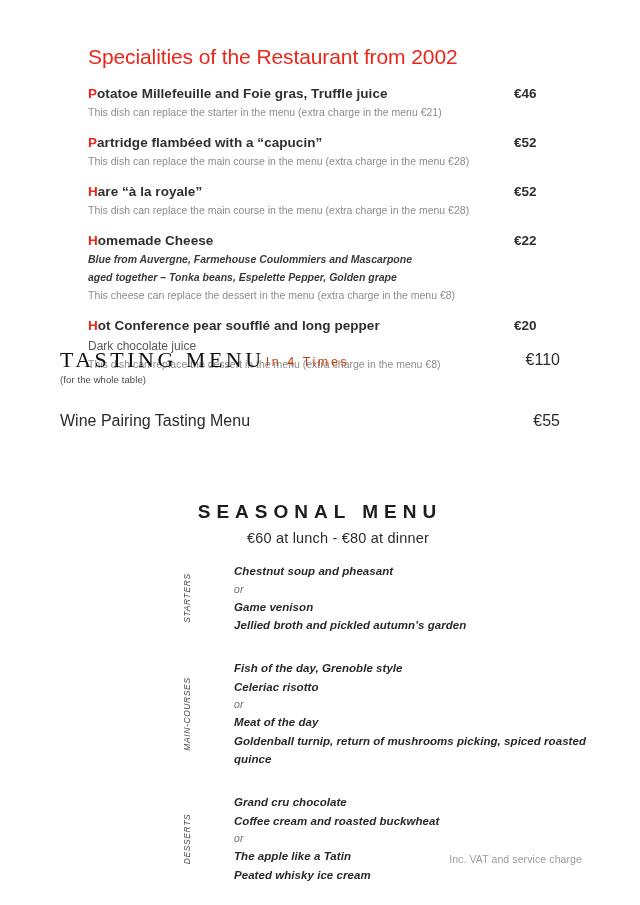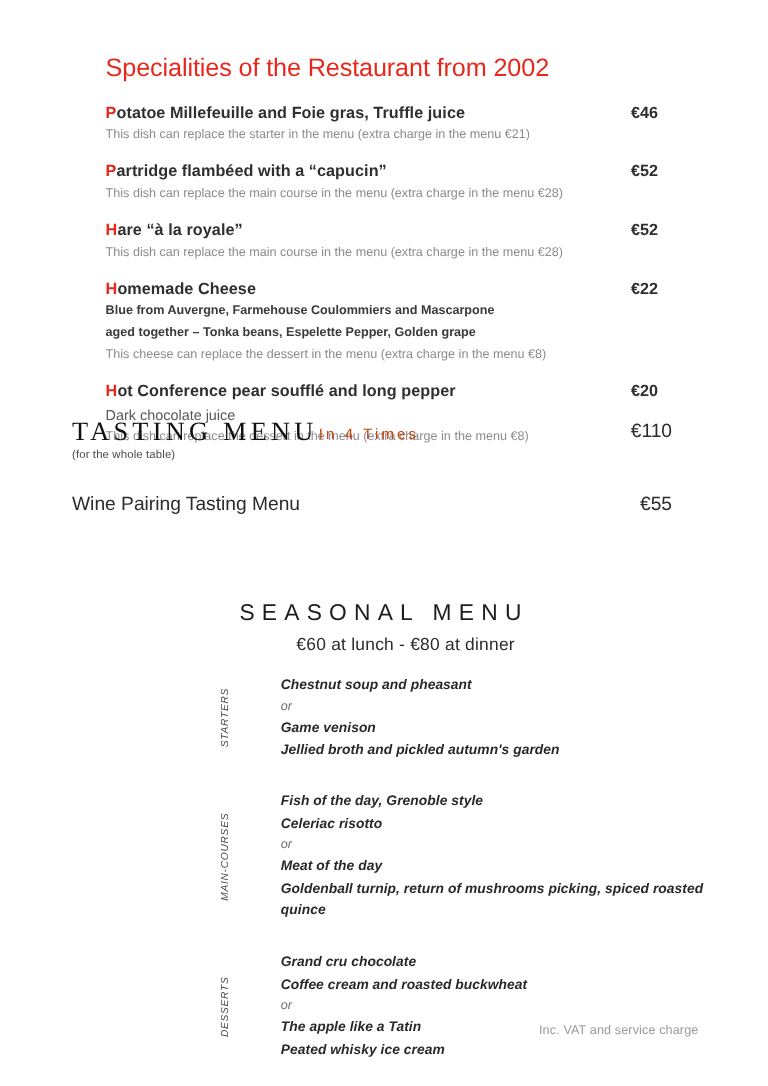--- a/index.html
+++ b/index.html
@@ -55,37 +55,38 @@
     line-height: 1.35;
   }
   .dish-name .initial {
     color: #e8271a;
   }
   .dish-price {
     font-size: 13.5px;
     font-weight: bold;
     color: #2f2f2f;
     white-space: nowrap;
-    text-align: center;
+    text-align: left;
     min-width: 46px;
     padding-left: 12px;
   }
   .dish-sub {
     font-size: 12px;
     color: #585858;
     line-height: 1.45;
     margin-top: 3px;
     font-weight: 400;
   }
   .dish-detail {
     font-size: 10.5px;
     color: #3a3a3a;
     font-weight: bold;
     line-height: 1.5;
     margin-top: 2px;
+    font-style: italic;
   }
   .dish-note {
     font-size: 10.5px;
     color: #8c8c8c;
     line-height: 1.5;
     margin-top: 2px;
     font-weight: 400;
   }
 
   
@@ -156,21 +157,21 @@
     position: absolute;
     left: 0;
     top: 500px;
     width: 640px;
     text-align: center;
   }
   .seasonal-title {
     font-size: 19px;
     letter-spacing: 6px;
     color: #1d1d1d;
-    font-weight: 400;
+    font-weight: 700;
     line-height: 1.3;
   }
   .seasonal-sub {
     font-size: 14.5px;
     color: #2b2b2b;
     margin-top: 5px;
     letter-spacing: 0.2px;
     padding-left: 36px;
   }
 

